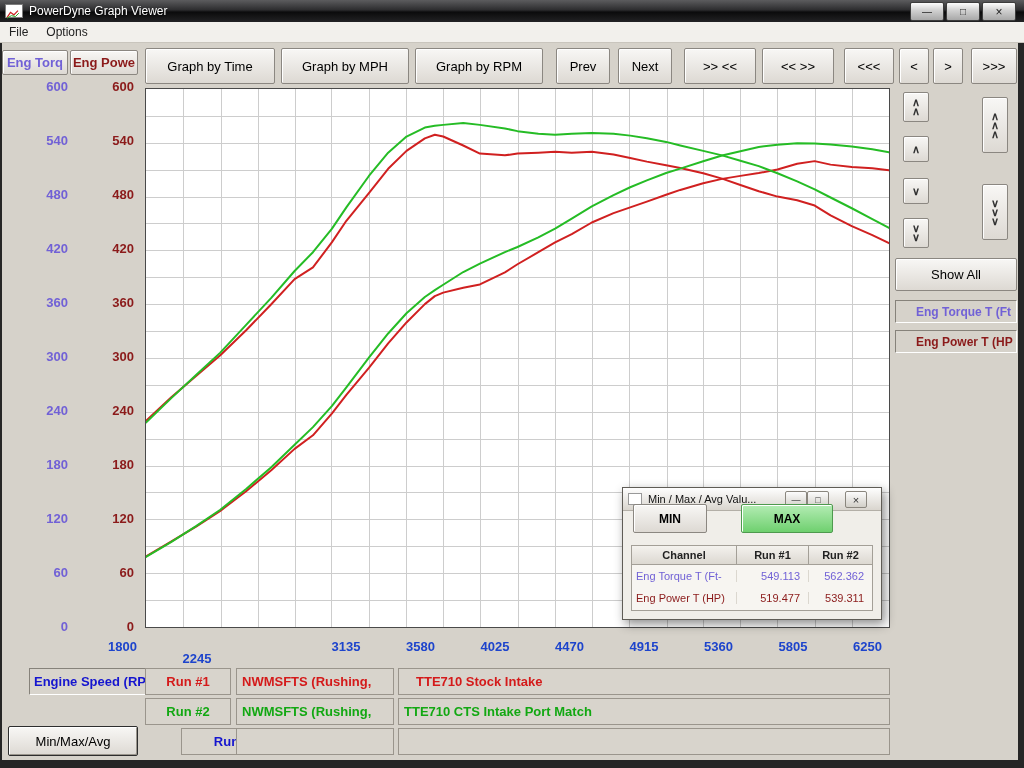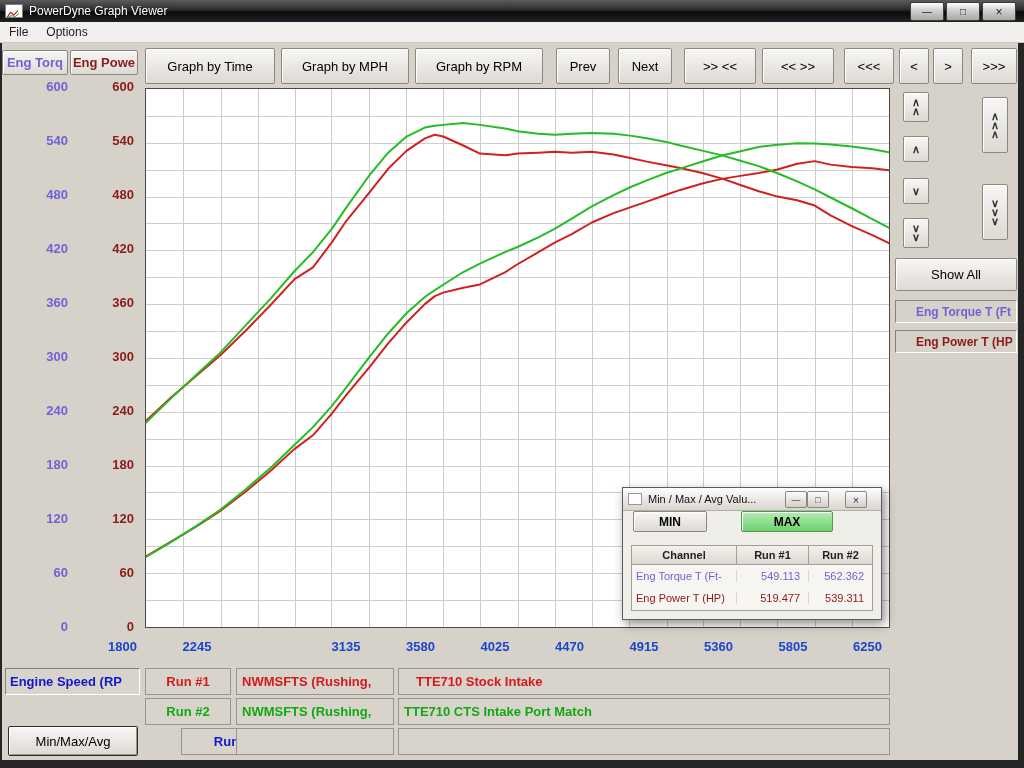--- a/index.html
+++ b/index.html
@@ -44,21 +44,21 @@
 
   
   .mmwin{position:absolute;left:622px;top:487px;width:258px;height:131px;background:#f0eee9;
     border:1px solid #5f5c56;box-shadow:3px 4px 10px rgba(0,0,0,.45);}
   .mmtitle{position:absolute;left:0;top:0;right:0;height:22px;background:linear-gradient(#fefefe,#d9d5ce);
     border-bottom:1px solid #b3afa7;display:flex;align-items:center;}
   .mmicon{width:12px;height:10px;margin-left:5px;background:#fff;border:1px solid #999;}
   .mmtitle-text{font-size:11px;color:#111;margin-left:6px;}
   .mmbtn{position:absolute;top:3px;width:20px;height:15px;background:linear-gradient(#fcfcfc,#d2cfc8);
     border:1px solid #8a867e;border-radius:2px;font-size:9px;display:flex;align-items:center;justify-content:center;color:#333;}
-  .mmaction{position:absolute;top:16px;height:21px;font-weight:bold;font-size:12px;margin-top:7px;}
+  .mmaction{position:absolute;top:16px;height:29px;font-weight:bold;font-size:12px;}
   #mm-min{left:10px;width:74px;}
   #mm-max{left:118px;width:92px;background:linear-gradient(#b4ecb4,#6fd06f);border:1px solid #4e9a4e;}
   .mmtable{position:absolute;left:8px;top:57px;width:242px;height:66px;background:#f7f5f1;
     border:1px solid #a39f97;box-sizing:border-box;overflow:hidden;}
   .mmhead{display:flex;height:18px;border-bottom:1px solid #a39f97;background:linear-gradient(#f4f2ee,#dcd8d1);
     font-size:11px;font-weight:bold;color:#222;}
   .mmhc{display:flex;align-items:center;justify-content:center;box-sizing:border-box;}
   .mmhc1{width:104px;}.mmhc2{width:72px;border-left:1px solid #a39f97;}.mmhc3{width:64px;border-left:1px solid #a39f97;}
   .mmrow{display:flex;height:22px;font-size:11px;align-items:center;}
   .mmc{box-sizing:border-box;overflow:hidden;white-space:nowrap;}
@@ -180,21 +180,21 @@
       <div class="ytick" style="left: 76px; width: 58px; top: 295px; color: rgb(139, 26, 26);">360</div>
       <div class="ytick" style="left: 4px; width: 64px; top: 241px; color: rgb(113, 97, 214);">420</div>
       <div class="ytick" style="left: 76px; width: 58px; top: 241px; color: rgb(139, 26, 26);">420</div>
       <div class="ytick" style="left: 4px; width: 64px; top: 187px; color: rgb(113, 97, 214);">480</div>
       <div class="ytick" style="left: 76px; width: 58px; top: 187px; color: rgb(139, 26, 26);">480</div>
       <div class="ytick" style="left: 4px; width: 64px; top: 133px; color: rgb(113, 97, 214);">540</div>
       <div class="ytick" style="left: 76px; width: 58px; top: 133px; color: rgb(139, 26, 26);">540</div>
       <div class="ytick" style="left: 4px; width: 64px; top: 79px; color: rgb(113, 97, 214);">600</div>
       <div class="ytick" style="left: 76px; width: 58px; top: 79px; color: rgb(139, 26, 26);">600</div>
       <div class="xtick" style="left: 108px; color: rgb(29, 68, 204);">1800</div>
-      <div class="xtick" style="left: 182.5px; color: rgb(29, 68, 204);">2245</div>
+      <div class="xtick" style="left: 182.5px; color: rgb(29, 68, 204); margin-top: 12px;">2245</div>
       <div class="xtick" style="left: 255px; color: #b91c1c; margin-top: 32px;">2690</div>
       <div class="xtick" style="left: 331.5px; color: rgb(29, 68, 204);">3135</div>
       <div class="xtick" style="left: 406px; color: rgb(29, 68, 204);">3580</div>
       <div class="xtick" style="left: 480.5px; color: rgb(29, 68, 204);">4025</div>
       <div class="xtick" style="left: 555px; color: rgb(29, 68, 204);">4470</div>
       <div class="xtick" style="left: 629.5px; color: rgb(29, 68, 204);">4915</div>
       <div class="xtick" style="left: 704px; color: rgb(29, 68, 204);">5360</div>
       <div class="xtick" style="left: 778.5px; color: rgb(29, 68, 204);">5805</div>
       <div class="xtick" style="left: 853px; color: rgb(29, 68, 204);">6250</div>
     </div>
@@ -240,21 +240,21 @@
           </div>
           <div class="mmrow">
             <div class="mmc mmch" style="color: rgb(139, 26, 26);">Eng Power T (HP)</div>
             <div class="mmc mmv" style="color: rgb(139, 26, 26);">519.477</div>
             <div class="mmc mmv2" style="color: rgb(139, 26, 26);">539.311</div>
           </div>
         </div>
     </div>
   </div>
 
-  <div class="cell" id="engine-speed" style="color: rgb(21, 21, 207);">Engine Speed (RP</div>
+  <div class="cell" id="engine-speed" style="color: rgb(21, 21, 207); margin-left: 24px;">Engine Speed (RP</div>
   <div id="run-rows">
       <div class="cell" style="left: 145px; width: 86px; top: 668px; justify-content: center; color: rgb(212, 26, 26);">Run #1</div>
       <div class="cell" style="left: 236px; width: 158px; top: 668px; padding-left: 5px; color: rgb(212, 26, 26);">NWMSFTS (Rushing,</div>
       <div class="cell" style="left: 398px; width: 492px; top: 668px; padding-left: 17px; color: rgb(212, 26, 26);">TTE710 Stock Intake</div>
       <div class="cell" style="left: 145px; width: 86px; top: 698px; justify-content: center; color: rgb(18, 168, 18);">Run #2</div>
       <div class="cell" style="left: 236px; width: 158px; top: 698px; padding-left: 5px; color: rgb(18, 168, 18);">NWMSFTS (Rushing,</div>
       <div class="cell" style="left: 398px; width: 492px; top: 698px; padding-left: 5px; color: rgb(18, 168, 18);">TTE710 CTS Intake Port Match</div>
       <div class="cell" style="left: 145px; width: 109px; top: 728px; justify-content: center; color: rgb(21, 21, 207); margin-left: 36px;">Run #3</div>
       <div class="cell" style="left: 236px; width: 158px; top: 728px; padding-left: 5px; color: rgb(21, 21, 207);"></div>
       <div class="cell" style="left: 398px; width: 492px; top: 728px; padding-left: 5px; color: rgb(21, 21, 207);"></div>

